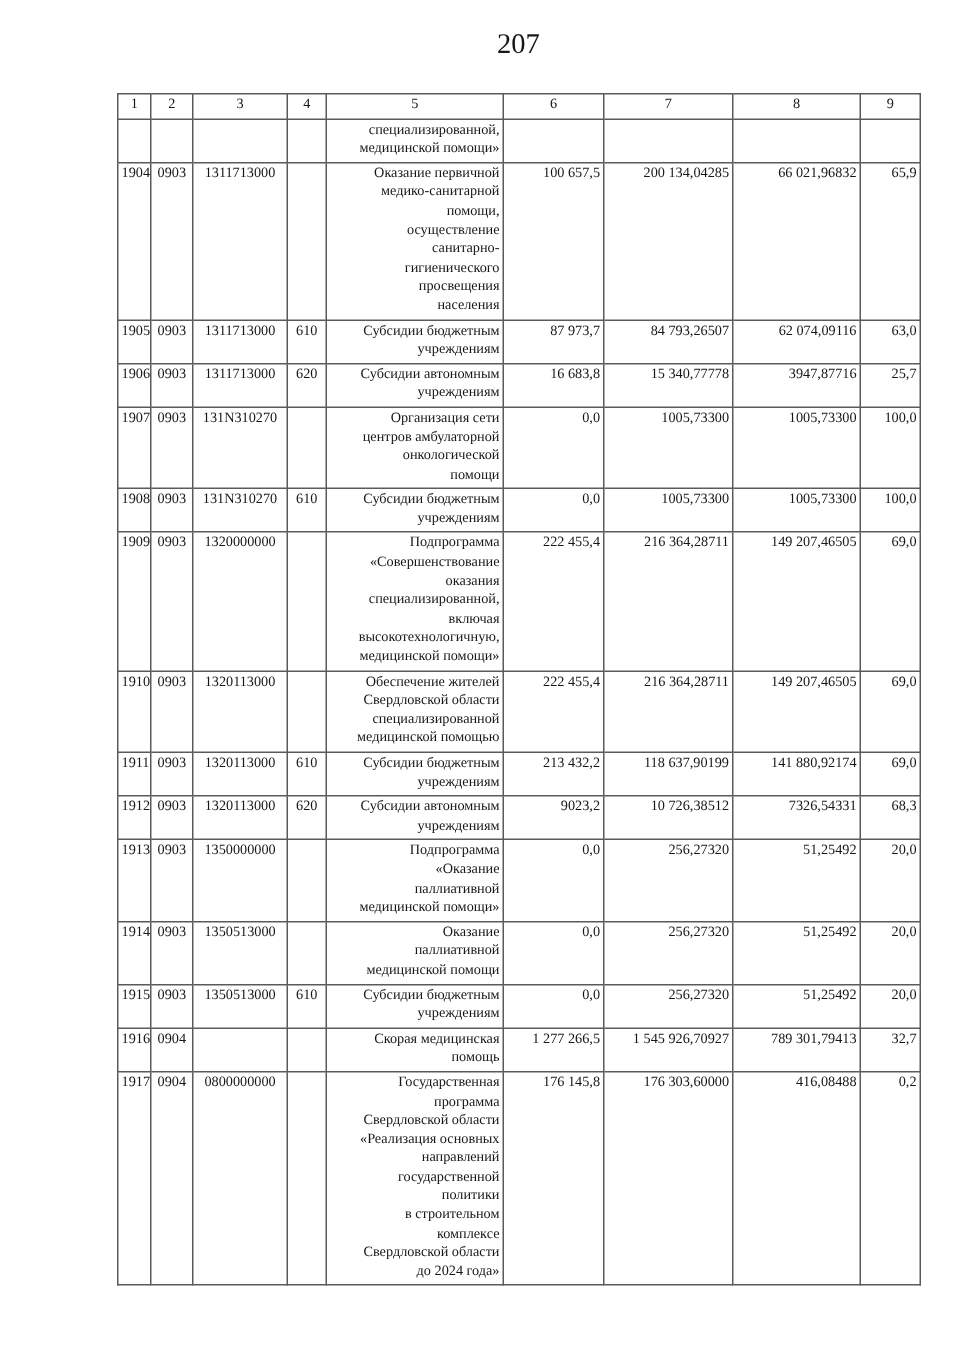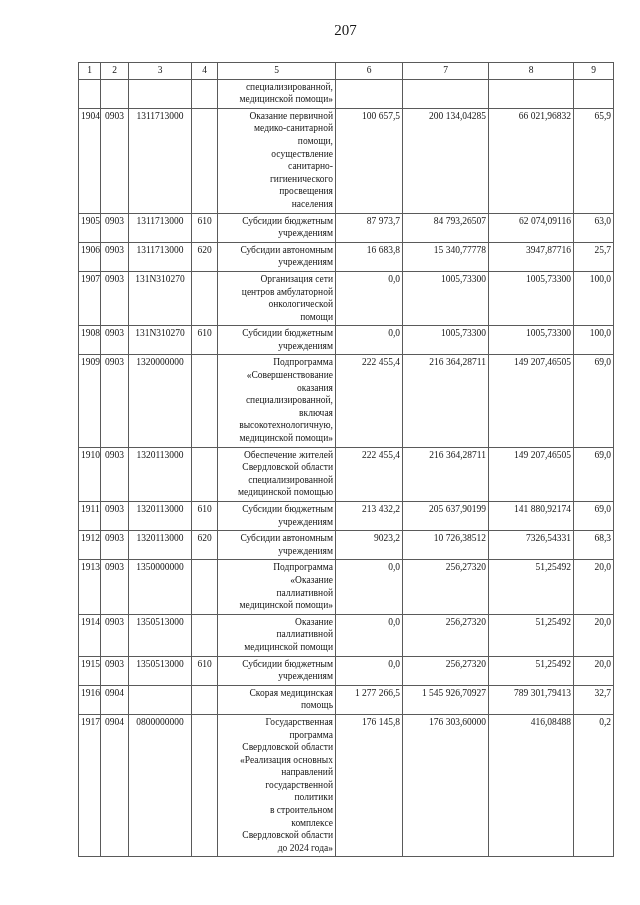--- a/index.html
+++ b/index.html
@@ -14,21 +14,21 @@
     font-family: "Liberation Serif", serif;
     color: #161616;
     overflow: hidden;
   }
   .page-number {
     position: absolute;
     top: 21px;
     left: 78px;
     width: 535px;
     text-align: center;
-    font-size: 15px;
+    font-size: 19px;
     line-height: 18px;
   }
   table.budget-table {
     position: absolute;
     top: 62px;
     left: 78px;
     width: 535px;
     border-collapse: collapse;
     table-layout: fixed;
   }
@@ -213,21 +213,21 @@
         <td class="c-num">69,0</td>
       </tr>
       <tr>
         <td class="c-rownum">1911.</td>
         <td class="c-code">0903</td>
         <td class="c-code">1320113000</td>
         <td class="c-code">610</td>
         <td class="c-name">Субсидии бюджетным
 учреждениям</td>
         <td class="c-num">213 432,2</td>
-        <td class="c-num">205 637,90199</td>
+        <td class="c-num">118 637,90199</td>
         <td class="c-num">141 880,92174</td>
         <td class="c-num">69,0</td>
       </tr>
       <tr>
         <td class="c-rownum">1912.</td>
         <td class="c-code">0903</td>
         <td class="c-code">1320113000</td>
         <td class="c-code">620</td>
         <td class="c-name">Субсидии автономным
 учреждениям</td>

